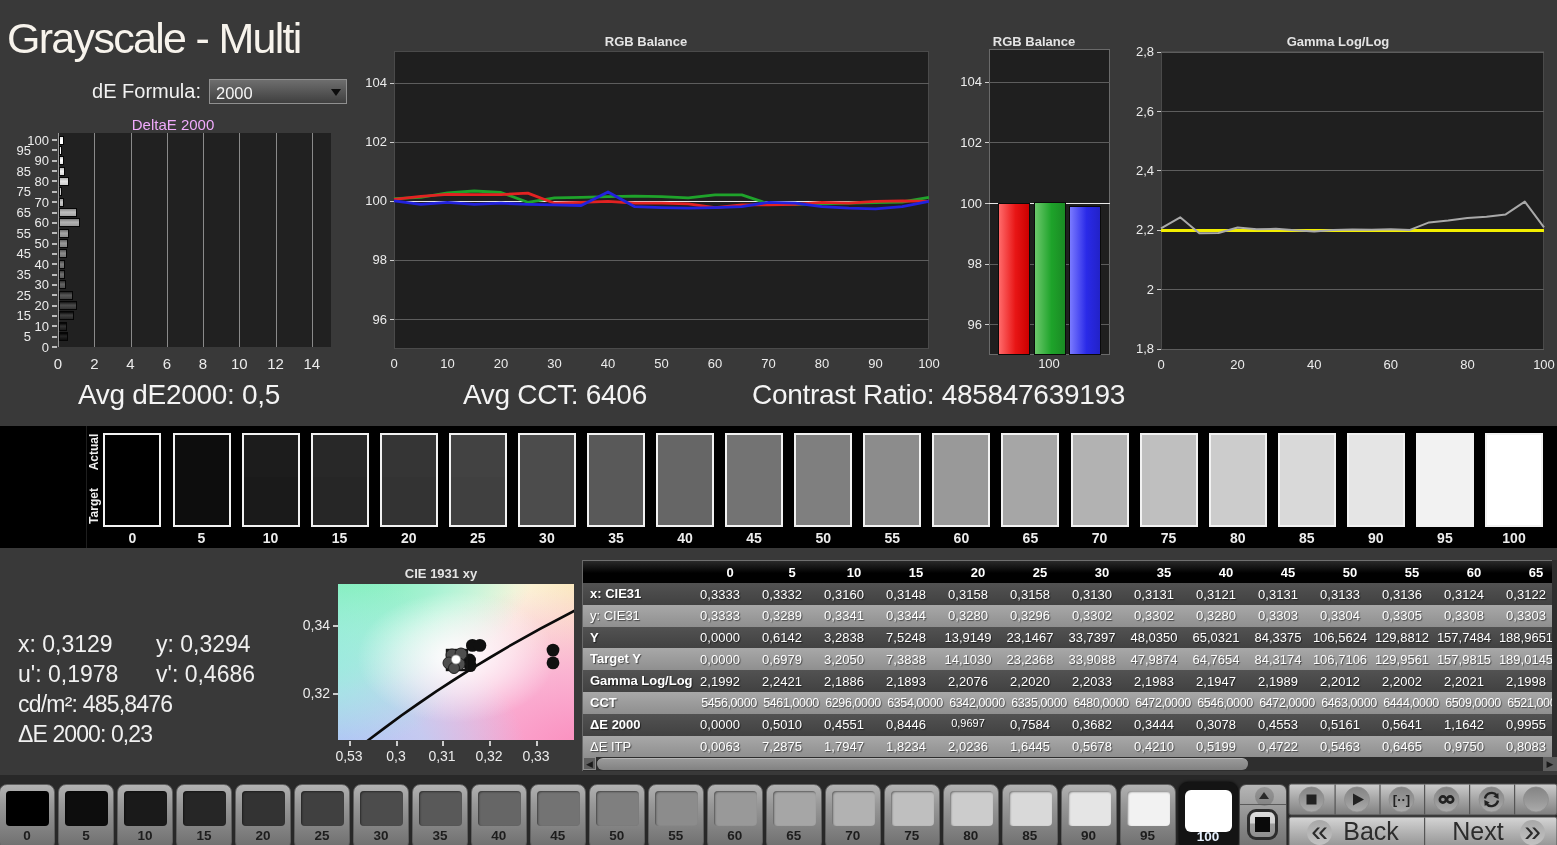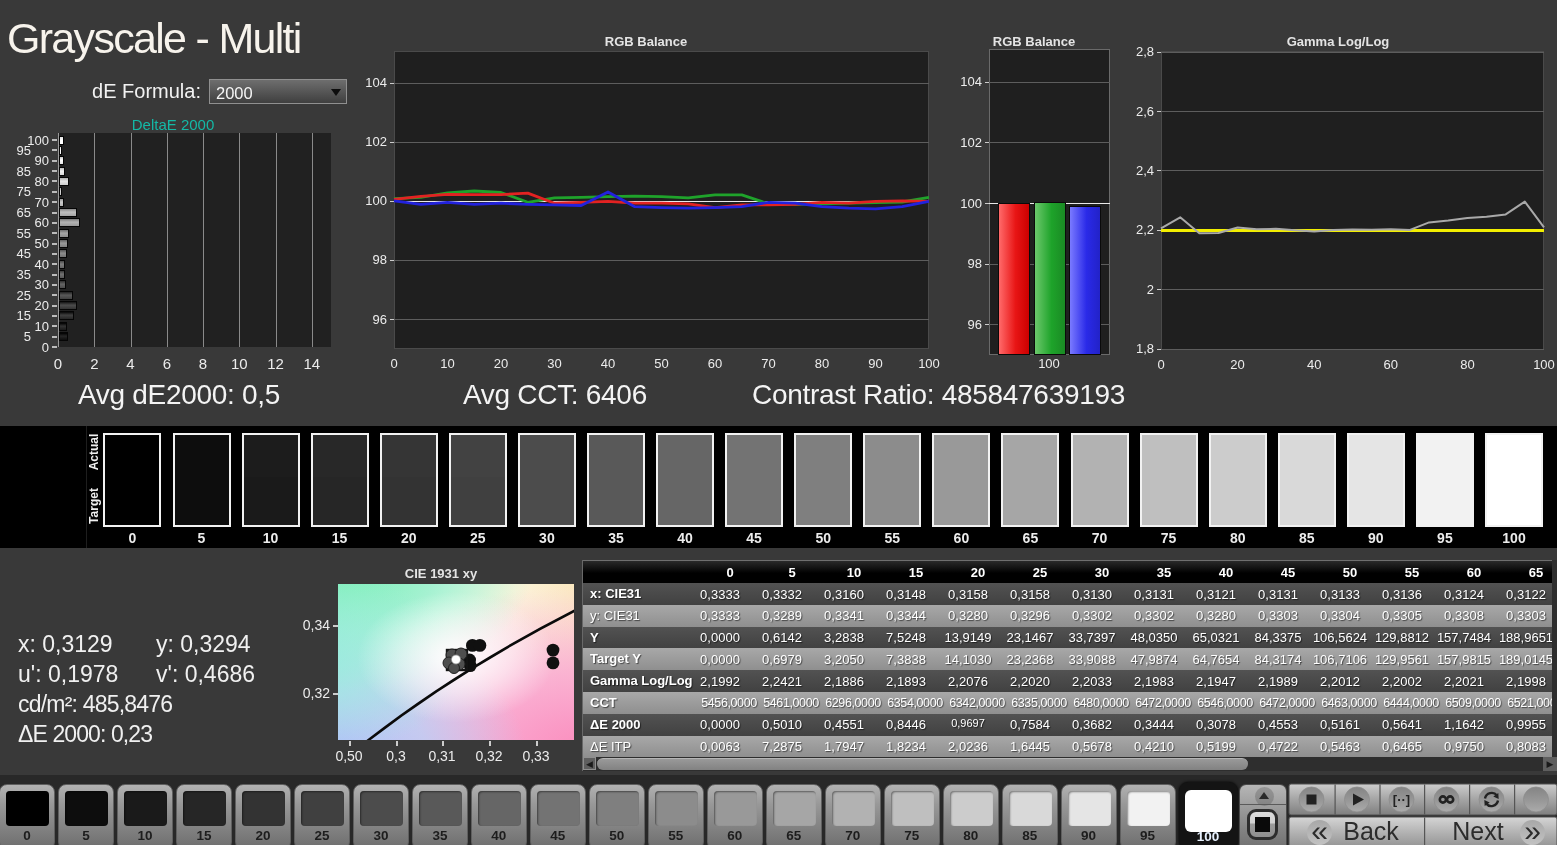--- a/index.html
+++ b/index.html
@@ -11,21 +11,21 @@
 </style></head>
 <body>
 <div class="abs" style="left:0;top:0;width:1557px;height:845px;background:#393939">
 
 <div class="abs" style="left:7px;top:14px;font-size:43px;color:#f7f3ec;letter-spacing:-1.7px">Grayscale - Multi</div>
 <div class="abs" style="left:0;top:80px;width:201px;font-size:20px;color:#f2f2f2;text-align:right">dE Formula:</div>
 <div class="abs" style="left:209px;top:79px;width:138px;height:25px;background:linear-gradient(#6e6e6e,#3f3f3f);border:1px solid #909090;">
       <span class="abs" style="left:6px;top:4px;font-size:16.5px;color:#f5f5f5">2000</span>
       <span class="abs" style="right:5px;top:9px;width:0;height:0;border-left:5.5px solid transparent;border-right:5.5px solid transparent;border-top:7px solid #0d0d0d"></span>
     </div>
-<div class="lbl c" style="left:73px;top:116px;width:200px;font-size:15px;color:#14b8a6">DeltaE 2000</div>
+<div class="lbl c" style="left:73px;top:116px;width:200px;font-size:15px;color:#f0abfc">DeltaE 2000</div>
 <div class="abs" style="left:58px;top:133px;width:273px;height:214px;background:#212121;border-left:1px solid #9a9a9a"></div>
 <div class="abs" style="left:94.3px;top:133px;width:1px;height:214px;background:#8a8a8a"></div>
 <div class="abs" style="left:130.5px;top:133px;width:1px;height:214px;background:#8a8a8a"></div>
 <div class="abs" style="left:166.8px;top:133px;width:1px;height:214px;background:#8a8a8a"></div>
 <div class="abs" style="left:203.0px;top:133px;width:1px;height:214px;background:#8a8a8a"></div>
 <div class="abs" style="left:239.3px;top:133px;width:1px;height:214px;background:#8a8a8a"></div>
 <div class="abs" style="left:275.6px;top:133px;width:1px;height:214px;background:#8a8a8a"></div>
 <div class="abs" style="left:311.8px;top:133px;width:1px;height:214px;background:#8a8a8a"></div>
 <div class="abs" style="left:59px;top:332.1px;width:9.1px;height:9px;background:linear-gradient(rgb(0,0,0),rgb(38,38,38) 45%,rgb(13,13,13));border:1px solid #050505"></div>
 <div class="abs" style="left:59px;top:321.8px;width:8.3px;height:9px;background:linear-gradient(rgb(0,0,0),rgb(51,51,51) 45%,rgb(26,26,26));border:1px solid #050505"></div>
@@ -336,21 +336,21 @@
 <g fill="#4e4e4e" stroke="#222" stroke-width="1">
 <circle cx="114" cy="71" r="6"></circle>
         <circle cx="123" cy="70" r="6"></circle>
 <circle cx="111" cy="79" r="6"></circle>
         <circle cx="121" cy="80" r="6"></circle>
         <circle cx="116" cy="84" r="5.5"></circle>
 </g>
 <circle cx="118" cy="75.5" r="4.6" fill="#ffffff" stroke="#888" stroke-width="0.8"></circle>
 </svg>
 <div class="abs" style="left:349px;top:741px;width:2px;height:5px;background:#ccc"></div>
-<div class="lbl c" style="left:324px;top:748px;width:50px;font-size:14px">0,50</div>
+<div class="lbl c" style="left:324px;top:748px;width:50px;font-size:14px">0,53</div>
 <div class="abs" style="left:396px;top:741px;width:2px;height:5px;background:#ccc"></div>
 <div class="lbl c" style="left:371px;top:748px;width:50px;font-size:14px">0,3</div>
 <div class="abs" style="left:442px;top:741px;width:2px;height:5px;background:#ccc"></div>
 <div class="lbl c" style="left:417px;top:748px;width:50px;font-size:14px">0,31</div>
 <div class="abs" style="left:489px;top:741px;width:2px;height:5px;background:#ccc"></div>
 <div class="lbl c" style="left:464px;top:748px;width:50px;font-size:14px">0,32</div>
 <div class="abs" style="left:536px;top:741px;width:2px;height:5px;background:#ccc"></div>
 <div class="lbl c" style="left:511px;top:748px;width:50px;font-size:14px">0,33</div>
 <div class="abs" style="left:333px;top:624.5px;width:5px;height:2px;background:#ccc"></div>
 <div class="lbl r" style="left:295px;top:616.5px;width:35px;font-size:14px">0,34</div>

